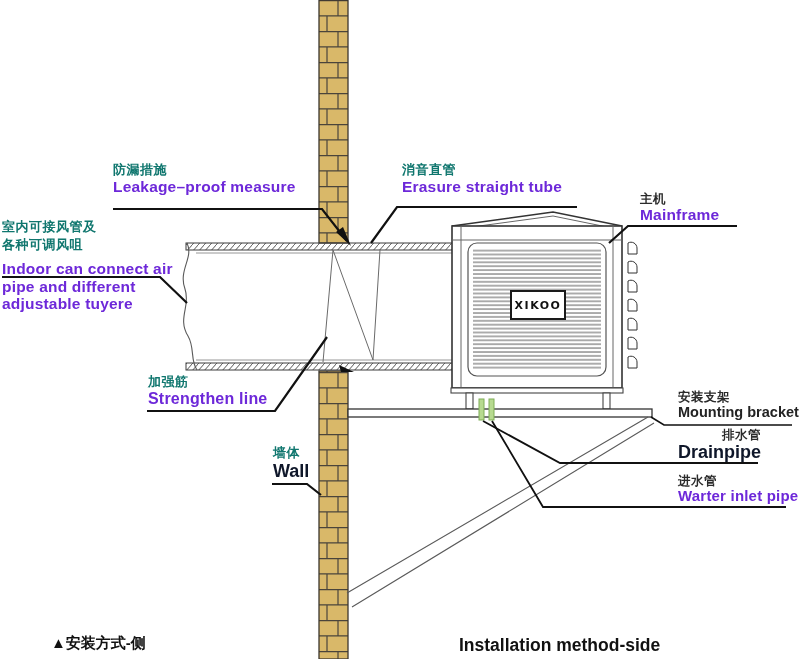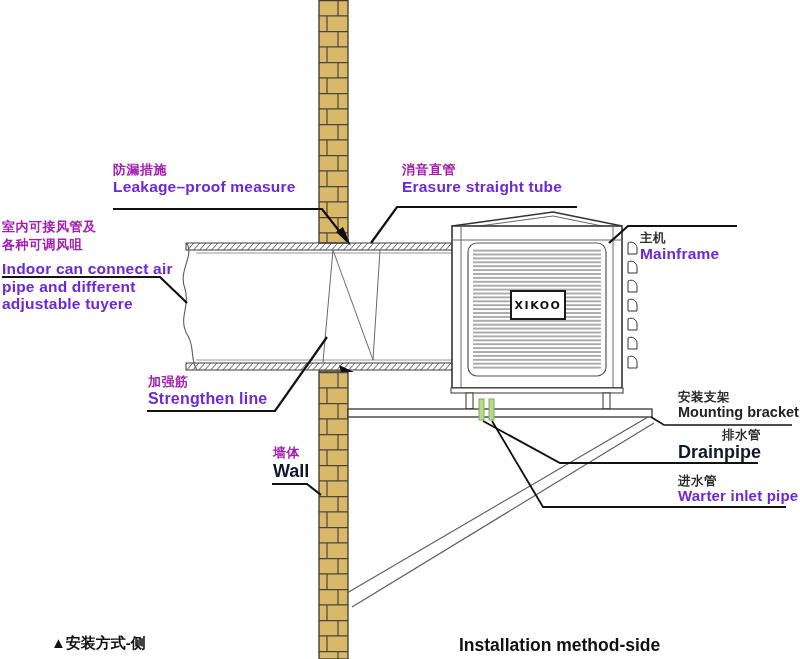--- a/index.html
+++ b/index.html
@@ -2,21 +2,21 @@
 <html><head>
 <meta charset="utf-8">
 <style>
   html,body{margin:0;padding:0;background:#ffffff;}
   #stage{
     position:relative;width:800px;height:659px;background:#ffffff;overflow:hidden;
     font-family:"Liberation Sans", sans-serif;color:#2b2b2b;
   }
   #lineart{position:absolute;left:0;top:0;width:800px;height:659px;}
   .lbl{position:absolute;white-space:nowrap;line-height:1.12;}
-  .cn{font-size:13px;font-weight:600;letter-spacing:.5px;color:#a21caf;}
+  .cn{font-size:13px;font-weight:600;letter-spacing:.5px;color:#0f766e;}
   .cn-sm{font-size:12.5px;font-weight:600;letter-spacing:.5px;color:#2b2b2b;}
   .en{font-weight:bold;font-size:15.5px;color:#6d28d9;letter-spacing:.2px;}
   .en-md{font-weight:bold;font-size:14.5px;color:#232323;}
   .en-lg{font-weight:bold;font-size:18px;color:#0f172a;}
   .multiline div{line-height:17.5px;}
   .cap{font-weight:bold;color:#111;}
 </style>
 </head>
 <body>
 
@@ -112,21 +112,21 @@
   <div class="lbl" style="left:113px;top:163px;">
     <div class="cn">防漏措施</div>
     <div class="en">Leakage–proof measure</div>
   </div>
 
   <div class="lbl" style="left:402px;top:163px;">
     <div class="cn">消音直管</div>
     <div class="en">Erasure straight tube</div>
   </div>
 
-  <div class="lbl" style="left:640px;top:192px;margin-top:39px;">
+  <div class="lbl" style="left:640px;top:192px;">
     <div class="cn-sm">主机</div>
     <div class="en">Mainframe</div>
   </div>
 
   <div class="lbl" style="left:148px;top:375px;">
     <div class="cn">加强筋</div>
     <div class="en" style="font-size:16px;">Strengthen line</div>
   </div>
 
   <div class="lbl" style="left:273px;top:446px;">

